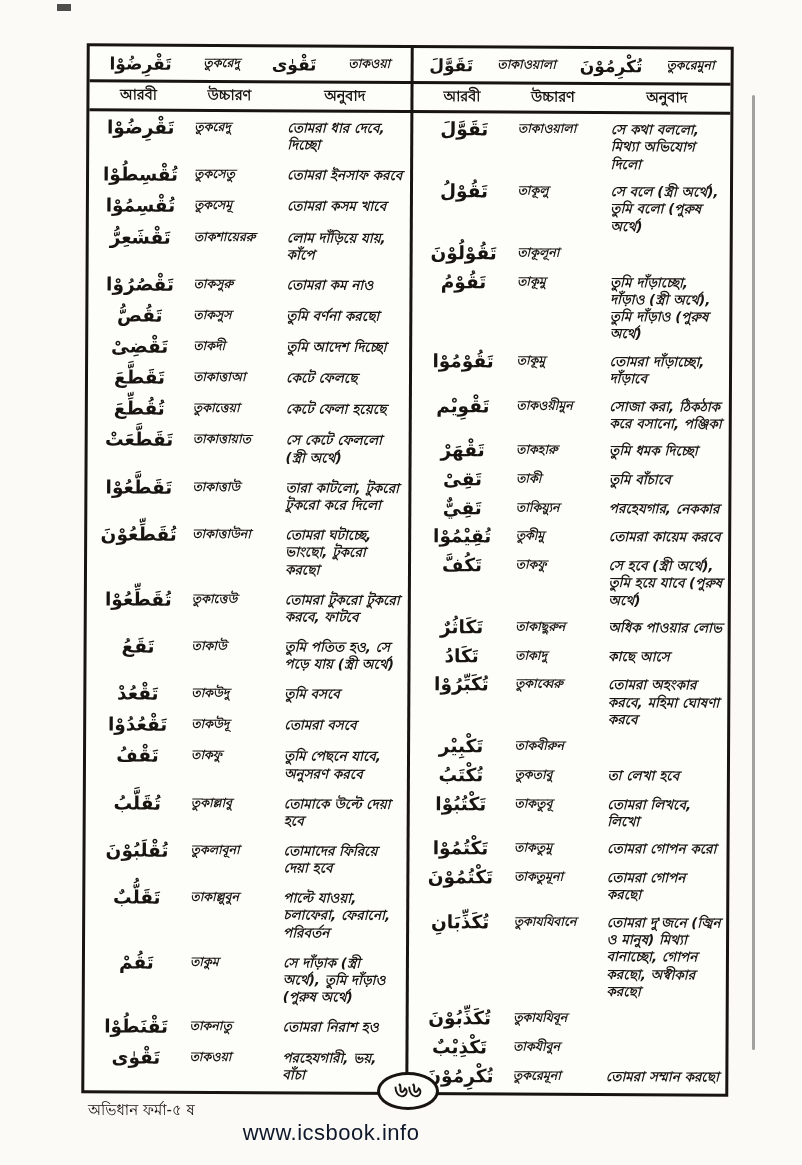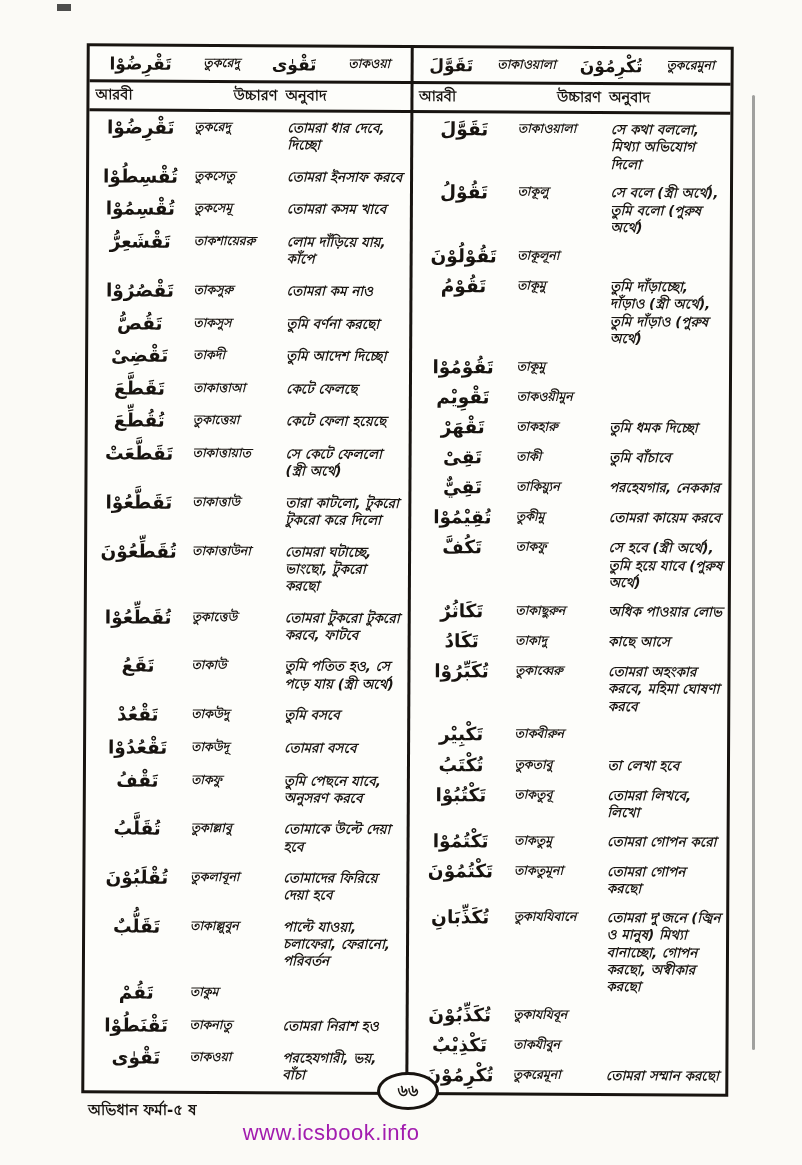--- a/index.html
+++ b/index.html
@@ -19,42 +19,42 @@
   .runhead{display:flex;border-bottom:3px solid #181410;height:33px;}
   .runhead-half{width:50%;display:flex;align-items:center;justify-content:space-around;padding:0 4px;box-sizing:border-box;}
   .runhead-half.right{border-left:3px solid #181410;}
   .rh-ar{font-size:17px;font-weight:bold;direction:rtl;}
   .rh-bn{font-size:12.5px;font-weight:bold;font-style:italic;}
   
   .colheads{display:flex;border-bottom:3px solid #181410;height:26px;}
   .colheads-half{width:50%;display:flex;align-items:center;box-sizing:border-box;padding:0 6px;}
   .colheads-half.right{border-left:3px solid #181410;}
   .ch{font-weight:bold;font-size:14.5px;}
-  .ch.c1{width:86px;text-align:left;}
-  .ch.c2{width:96px;text-align:right;}
-  .ch.c3{flex:1;text-align:left;padding-left:8px;}
+  .ch.c1{width:86px;text-align:center;}
+  .ch.c2{width:96px;text-align:center;}
+  .ch.c3{flex:1;text-align:center;padding-left:8px;}
   
   .entries{flex:1;display:flex;min-height:0;}
   .col{width:50%;box-sizing:border-box;display:flex;flex-direction:column;justify-content:space-between;padding:5px 3px 7px 3px;}
   .col.right{border-left:3px solid #181410;}
   .entry{display:grid;grid-template-columns:97px 88px auto;column-gap:5px;align-items:start;}
   .cell-ar{direction:rtl;text-align:center;font-size:18.5px;font-weight:bold;line-height:1.05;padding-top:1px;}
   .cell-pr{font-size:12.5px;font-weight:bold;font-style:italic;padding-top:3px;line-height:1.15;}
   .cell-tr{font-size:13.5px;font-weight:600;line-height:1.28;padding-top:2px;padding-right:2px;font-style:italic;}
   
   .page-badge{
     position:absolute;left:377px;top:1072px;width:56px;height:32px;
     border:3px solid #181410;border-radius:50%;background:#fdfdfa;
     display:flex;align-items:center;justify-content:center;
-    font-weight:bold;font-size:16px;z-index:3;
+    font-weight:bold;font-size:21px;z-index:3;
   }
-  .imprint{position:absolute;left:88px;top:1098px;font-weight:bold;font-size:15px;}
+  .imprint{position:absolute;left:88px;top:1098px;font-weight:normal;font-size:15px;}
   .watermark{
     position:absolute;left:0;top:1120px;width:662px;text-align:center;
-    font-family:"Liberation Sans",sans-serif;font-size:22px;color:#a21caf;letter-spacing:0.5px;
+    font-family:"Liberation Sans",sans-serif;font-size:22px;color:#0f172a;letter-spacing:0.5px;
   }
   
   .scan-edge{position:absolute;left:752px;top:95px;width:3px;height:955px;background:#555;opacity:.55;border-radius:2px;}
   .speck{position:absolute;left:57px;top:4px;width:14px;height:7px;background:#222;opacity:.8;}
 </style>
 </head>
 <body>
 
 <div class="speck"></div>
 
@@ -207,20 +207,21 @@
 
         <div class="entry">
           <div class="cell-ar">تَقَلُّبٌ</div>
           <div class="cell-pr">তাকাল্লুবুন</div>
           <div class="cell-tr">পাল্টে যাওয়া, চলাফেরা, ফেরানো, পরিবর্তন</div>
         </div>
 
         <div class="entry">
           <div class="cell-ar">تَقُمْ</div>
           <div class="cell-pr">তাকুম</div>
+          <div class="cell-tr">সে দাঁড়াক (স্ত্রী অর্থে), তুমি দাঁড়াও (পুরুষ অর্থে)</div>
         </div>
 
         <div class="entry">
           <div class="cell-ar">تَقْنَطُوْا</div>
           <div class="cell-pr">তাকনাতু</div>
           <div class="cell-tr">তোমরা নিরাশ হও</div>
         </div>
 
         <div class="entry">
           <div class="cell-ar">تَقْوٰى</div>
@@ -249,25 +250,27 @@
 
         <div class="entry">
           <div class="cell-ar">تَقُوْمُ</div>
           <div class="cell-pr">তাকূমু</div>
           <div class="cell-tr">তুমি দাঁড়াচ্ছো, দাঁড়াও (স্ত্রী অর্থে), তুমি দাঁড়াও (পুরুষ অর্থে)</div>
         </div>
 
         <div class="entry">
           <div class="cell-ar">تَقُوْمُوْا</div>
           <div class="cell-pr">তাকূমু</div>
+          <div class="cell-tr">তোমরা দাঁড়াচ্ছো, দাঁড়াবে</div>
         </div>
 
         <div class="entry">
           <div class="cell-ar">تَقْوِيْم</div>
           <div class="cell-pr">তাকওয়ীমুন</div>
+          <div class="cell-tr">সোজা করা, ঠিকঠাক করে বসানো, পঞ্জিকা</div>
         </div>
 
         <div class="entry">
           <div class="cell-ar">تَقْهَرْ</div>
           <div class="cell-pr">তাকহারু</div>
           <div class="cell-tr">তুমি ধমক দিচ্ছো</div>
         </div>
 
         <div class="entry">
           <div class="cell-ar">تَقِىْ</div>

